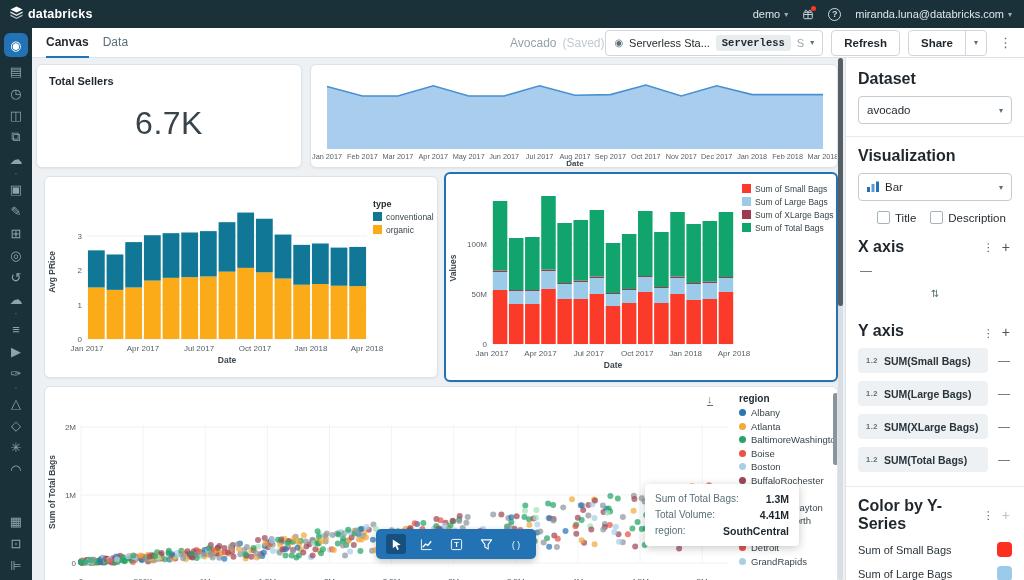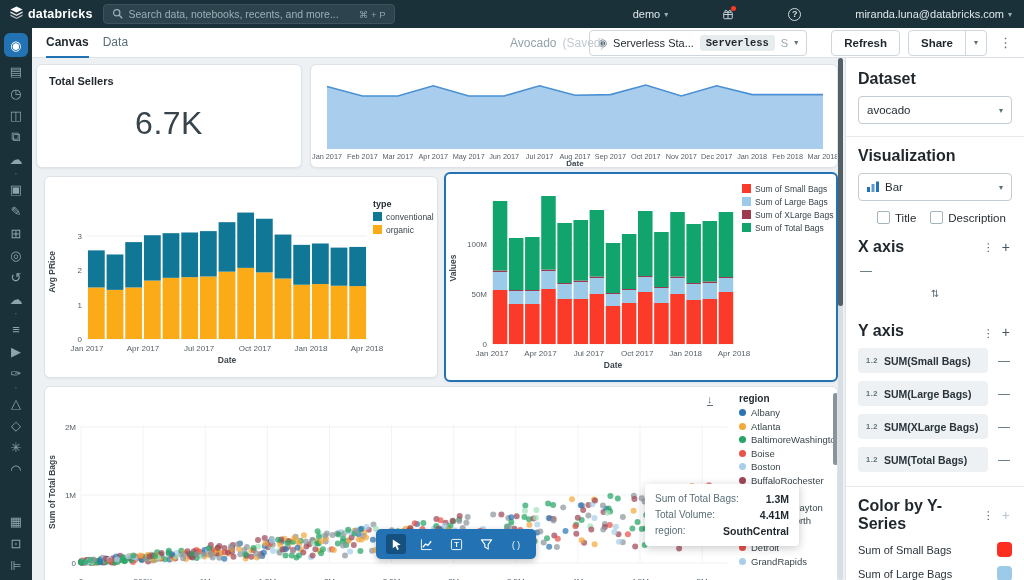--- a/index.html
+++ b/index.html
@@ -6,21 +6,21 @@
   html,body { width:1024px; height:580px; overflow:hidden; font-family:"Liberation Sans", sans-serif; background:#eef1f4; color:#1f272d; }
   #app { position:relative; width:1024px; height:580px; }
 
   
   .topbar { position:absolute; left:0; top:0; width:1024px; height:28px; background:#1b3139; display:flex; align-items:center; z-index:30; }
   .brand { display:flex; align-items:center; gap:5px; padding:0 10px 0 10px; color:#fff; font-weight:700; font-size:12.5px; letter-spacing:.2px; }
   .search { width:292px; height:20px; background:#2d434d; border:1px solid #3d545f; border-radius:4px; display:flex; align-items:center; gap:6px; padding:0 8px; cursor:text; }
   .search .ph { flex:1; font-size:10.5px; color:#9db0b8; white-space:nowrap; overflow:hidden; }
   .search .kbd { font-size:9.5px; color:#8da0a9; }
   .top-right { margin-left:auto; display:flex; align-items:center; gap:14px; padding-right:12px; }
-  .top-right .tb-item { color:#dfe7ea; font-size:11px; display:flex; align-items:center; gap:4px; cursor:pointer;margin-left:40px; }
+  .top-right .tb-item { color:#dfe7ea; font-size:11px; display:flex; align-items:center; gap:4px; cursor:pointer; }
   .chev { font-size:8px; color:#9db0b8; }
   .gift { position:relative; display:flex; }
   .gift .dot { position:absolute; right:-2px; top:-2px; width:5px; height:5px; border-radius:50%; background:#ff3621; }
   .help-circle { width:13px; height:13px; border:1.2px solid #cfd9dd; border-radius:50%; color:#cfd9dd; font-size:9px; display:flex; align-items:center; justify-content:center; font-weight:700; }
 
   
   .sidebar { position:absolute; left:0; top:28px; width:32px; height:552px; background:#1b3139; display:flex; flex-direction:column; align-items:center; padding:5px 0 4px 0; z-index:25; }
   .s-item { width:24px; height:22px; display:flex; align-items:center; justify-content:center; color:#8ea3ab; font-size:13px; cursor:pointer; flex:0 0 auto; }
   .s-item.active { background:#2272b4; color:#fff; border-radius:6px; height:24px; margin-bottom:3px; }
   .s-div { color:#5d737c; font-size:10px; line-height:8px; flex:0 0 auto; }
@@ -28,21 +28,21 @@
 
   
   .toolbar { position:absolute; left:32px; top:28px; width:992px; height:30px; background:#fff; border-bottom:1px solid #dde3e8; display:flex; align-items:center; z-index:20; }
   .tab { font-size:12px; margin-left:14px; height:30px; line-height:28px; cursor:pointer; }
   .tab.active { color:#1f272d; font-weight:700; border-bottom:2px solid #2272b4; }
   .tab.inactive { color:#5a6f77; font-weight:400; }
   .doc-title { position:absolute; left:478px; top:0; height:30px; display:flex; align-items:center; gap:6px; font-size:12px; }
   .doc-title .t { color:#93a3ab; }
   .doc-title .s { color:#c0cad0; }
   .tb-actions { margin-left:auto; display:flex; align-items:center; gap:8px; padding-right:8px; }
-  .btn { border:1px solid #cfd7dd; border-radius:4px; background:#fff; height:26px; display:inline-flex; align-items:center; padding:0 12px; font-size:11.5px; color:#1f272d; font-weight:600; cursor:pointer;margin-left:16px; }
+  .btn { border:1px solid #cfd7dd; border-radius:4px; background:#fff; height:26px; display:inline-flex; align-items:center; padding:0 12px; font-size:11.5px; color:#1f272d; font-weight:600; cursor:pointer; }
   .serverless-group { border:1px solid #cfd7dd; border-radius:4px; height:26px; display:inline-flex; align-items:center; gap:6px; padding:0 8px; font-size:11px; cursor:pointer; }
   .serverless-group .status-ic { color:#5a6f77; font-size:10px; }
   .badge { background:#e7ecef; border-radius:3px; padding:2px 6px; font-size:10.5px; font-weight:600;font-family:Liberation Mono, monospace; }
   .muted { color:#9aa8b0; }
   .share-group { border:1px solid #cfd7dd; border-radius:4px; height:26px; display:inline-flex; align-items:stretch; cursor:pointer; }
   .share-group .sg-l { display:flex; align-items:center; padding:0 12px; font-size:11.5px; font-weight:600; }
   .share-group .sg-r { display:flex; align-items:center; padding:0 8px; border-left:1px solid #cfd7dd; font-size:8px; color:#5a6f77; }
   .kebab { color:#5a6f77; font-size:13px; padding:0 4px; cursor:pointer; letter-spacing:0; }
 
   
@@ -104,30 +104,20 @@
   <header class="topbar">
     <div class="brand">
       <span>
         <svg width="13" height="13" viewBox="0 0 16 16">
             <path d="M8 .5 L15.5 4.2 L8 8 L.5 4.2 Z" fill="#fff"></path>
             <path d="M.5 6.6 L8 10.4 L15.5 6.6 L15.5 8.6 L8 12.4 L.5 8.6 Z" fill="#fff" opacity=".85"></path>
             <path d="M.5 10.6 L8 14.4 L15.5 10.6 L15.5 12.2 L8 16 L.5 12.2 Z" fill="#fff" opacity=".7"></path>
           </svg>
       </span>
       <span>databricks</span>
-    </div>
-    <div class="search">
-      <span>
-        <svg width="11" height="11" viewBox="0 0 14 14" fill="none" stroke="#9fb2ba" stroke-width="1.6">
-            <circle cx="6" cy="6" r="4"></circle>
-            <path d="M9.2 9.2 L13 13"></path>
-          </svg>
-      </span>
-      <span class="ph">Search data, notebooks, recents, and more...</span>
-      <span class="kbd">⌘ + P</span>
     </div>
     <div class="top-right">
       <span class="tb-item">
           <span>demo</span>
           <span class="chev">▾</span>
         </span>
       <span class="tb-item gift">
         <svg width="12" height="12" viewBox="0 0 14 14" fill="none" stroke="#cfd9dd" stroke-width="1.1">
             <rect x="2" y="5" width="10" height="7.5" rx="1"></rect>
             <path d="M2 7.6 h10 M7 5 v7.5 M4.6 5 C3 5 3 2.4 4.7 2.7 C6.3 3 7 5 7 5 C7 5 7.7 3 9.3 2.7 C11 2.4 11 5 9.4 5"></path>

